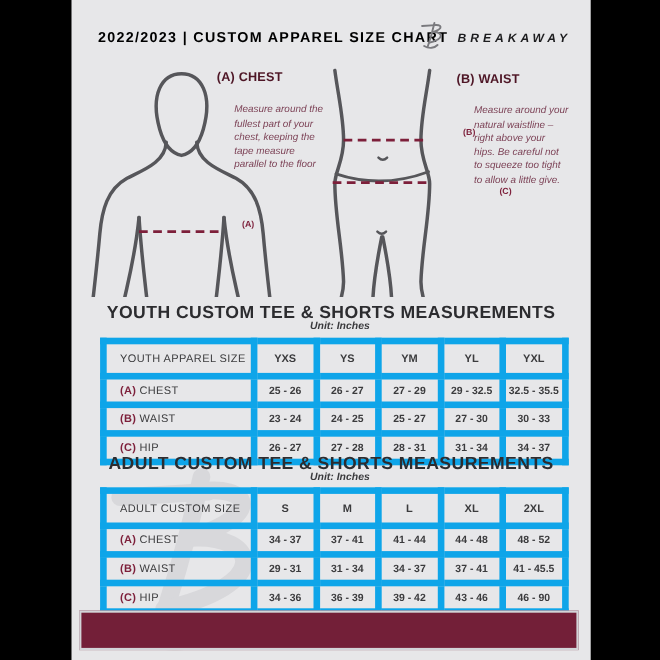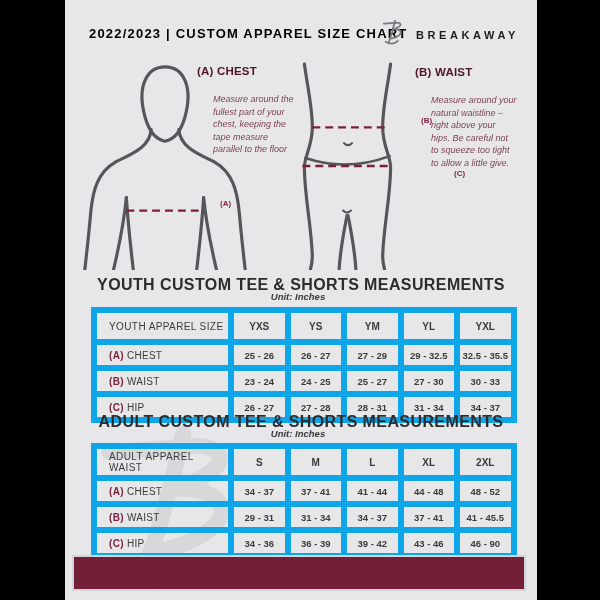--- a/index.html
+++ b/index.html
@@ -16,20 +16,21 @@
   .hdr-title{
     position:absolute;left:24px;top:26px;
     font-size:13px;font-weight:700;letter-spacing:1.2px;color:#000000;
     white-space:nowrap;
   }
   .logo{position:absolute;left:315px;top:18px;width:28px;height:28px;}
   .brand{
     position:absolute;left:351px;top:29px;
     font-size:11px;font-weight:700;letter-spacing:3.6px;color:#1d1d1f;
     white-space:nowrap;
+    font-style:italic;
   }
   
   .instr{position:absolute;width:118px;}
   .instr h3{
     margin:0 0 7px 0;font-size:11.5px;font-weight:700;
     color:#4e1626;letter-spacing:.2px;
   }
   .instr p{
     margin:16px;font-size:9px;font-style:italic;line-height:1.4;
     color:#7d4357;white-space:pre-line;
@@ -46,21 +47,21 @@
   }
   .lbl-a{left:155px;top:199px;}
   .lbl-b{left:356px;top:116px;}
   .lbl-c{left:389px;top:169px;}
   
   .tbl-title{
     position:absolute;left:26px;width:420px;text-align:center;
     font-size:16px;font-weight:700;letter-spacing:.4px;color:#2c2c2f;
   }
   .tbl-unit{
-    position:absolute;left:23px;width:420px;text-align:center;
+    position:absolute;left:34px;width:420px;text-align:center;
     font-size:9.5px;font-style:italic;font-weight:700;color:#3a3a3d;
   }
   .t-youth-title{top:276px;} .t-youth-unit{top:291px;}
   .t-adult-title{top:413px;} .t-adult-unit{top:428px;}
   table.size{
     position:absolute;left:26px;width:420px;border-collapse:collapse;
     table-layout:fixed;
   }
   .t-youth{top:307px;} .t-adult{top:443px;}
   table.size th,table.size td{
@@ -217,21 +218,21 @@
       <colgroup>
           <col class="c-label">
           <col class="c-val">
           <col class="c-val">
           <col class="c-val">
           <col class="c-val">
           <col class="c-val">
         </colgroup>
       <thead>
           <tr>
-            <th class="label-col">ADULT APPAREL WAIST</th>
+            <th class="label-col">ADULT CUSTOM SIZE</th>
             <th>S</th>
             <th>M</th>
             <th>L</th>
             <th>XL</th>
             <th>2XL</th>
           </tr>
         </thead>
       <tbody>
           <tr>
             <td class="label-col"><span class="prefix">(A)</span> CHEST</td>

